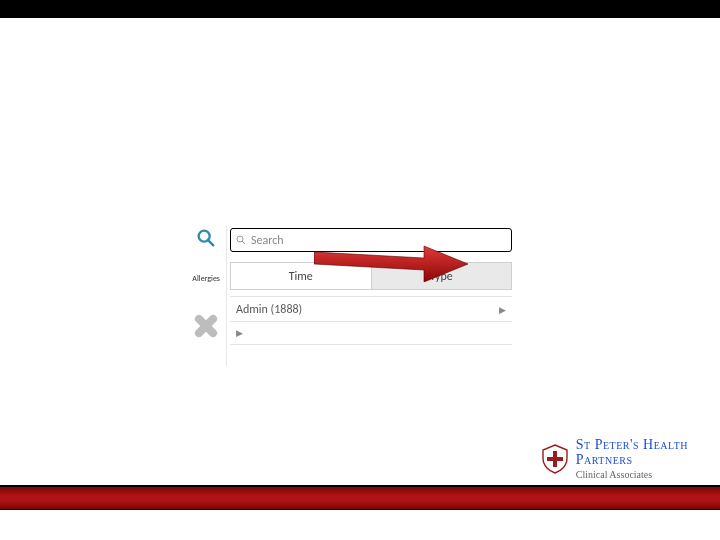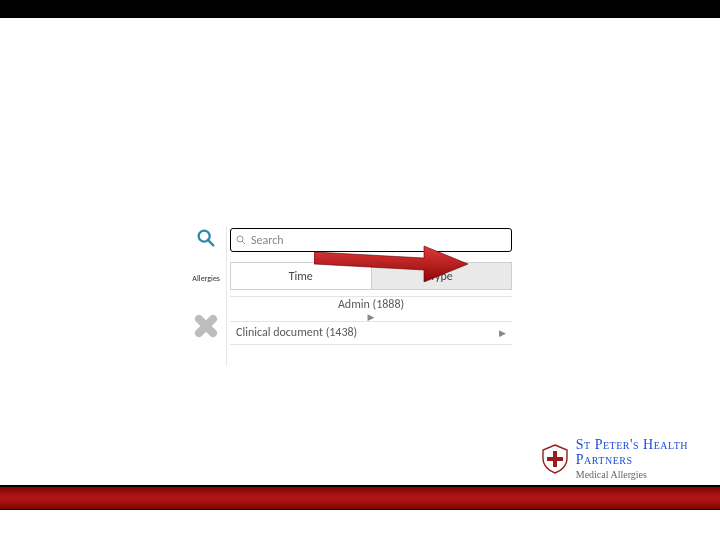--- a/index.html
+++ b/index.html
@@ -17,21 +17,21 @@
   .icon-row.bandage{top:86px;}
   .shot-right{position:absolute;top:0;left:40px;right:0;height:140px;}
   .search-box{position:absolute;top:2px;left:4px;right:6px;height:22px;border:1px solid #000000;border-radius:3px;background:#fff;display:flex;align-items:center;}
   .search-box .mag{width:20px;display:flex;align-items:center;justify-content:center;}
   .search-box .txt{font-size:12px;color:#888;}
   .tabs{position:absolute;top:36px;left:4px;right:6px;height:26px;display:flex;border:1px solid #cfcfcf;background:#fff;}
   .tab{flex:1;display:flex;align-items:center;justify-content:center;font-size:12px;color:#444;}
   .tab+.tab{border-left:1px solid #cfcfcf;}
   .tab.active{background:#e9e9e9;}
   .cat-row{position:absolute;left:4px;right:6px;height:24px;border-bottom:1px solid #e4e4e4;display:flex;align-items:center;padding:0 6px;font-size:12px;color:#5a5a5a;justify-content:space-between;}
-  .cat-row.r1{top:70px;border-top:1px solid #e4e4e4;flex-direction:column;}
+  .cat-row.r1{top:70px;border-top:1px solid #e4e4e4;}
   .cat-row.r2{top:94px;}
   .chev{font-size:9px;color:#888;}
   
   .arrow{position:absolute;top:16px;left:88px;width:154px;height:40px;pointer-events:none;}
   
   .footer-brand{position:absolute;bottom:60px;right:32px;display:flex;align-items:center;gap:8px;}
   .brand-txt{font-family:Georgia,serif;text-align:left;line-height:1.05;}
   .brand-top{font-size:14px;letter-spacing:0.5px;font-variant:small-caps;color:#1d4ed8;}
   .brand-sub{font-size:10px;color:#666;margin-top:2px;}
   .footer-stripe{position:absolute;left:0;right:0;bottom:30px;height:22px;background:linear-gradient(#7a0505,#b01414 40%,#b01414 60%,#7a0505);border-top:2px solid #000;border-bottom:1px solid #000;}
@@ -84,21 +84,20 @@
       <div class="tabs">
         <div class="tab">Time</div>
         <div class="tab active">Type</div>
       </div>
 
       <div class="cat-row r1">
         <span>Admin (1888)</span>
         <span class="chev">▶</span>
       </div>
       <div class="cat-row r2">
-        <span>Clinical document (1438)</span>
         <span class="chev">▶</span>
       </div>
 
       <svg class="arrow" viewBox="0 0 154 40">
         <defs>
           <linearGradient id="rg" x1="0" y1="0" x2="0" y2="1">
             <stop offset="0" stop-color="#e03a3a"></stop>
               <stop offset="1" stop-color="#8e0606"></stop>
           </linearGradient>
         </defs>
@@ -110,20 +109,20 @@
 
   <div class="footer-brand">
     <svg width="26" height="30" viewBox="0 0 26 30">
       <path d="M13 1 L25 6 V14 C25 22 19 27 13 29 C7 27 1 22 1 14 V6 Z" fill="#fff" stroke="#9a1b1b" stroke-width="1.4"></path>
       <rect x="11" y="7" width="4" height="16" fill="#9a1b1b"></rect>
       <rect x="5" y="13" width="16" height="4" fill="#9a1b1b"></rect>
     </svg>
     <div class="brand-txt">
       <div class="brand-top"><span>St Peter's Health</span></div>
       <div class="brand-top"><span>Partners</span></div>
-      <div class="brand-sub">Medical Allergies</div>
+      <div class="brand-sub">Clinical Associates</div>
     </div>
   </div>
 
   <div class="footer-stripe"></div>
   <div class="footer-bottom"></div>
 
 </div>
 
 </body></html>

